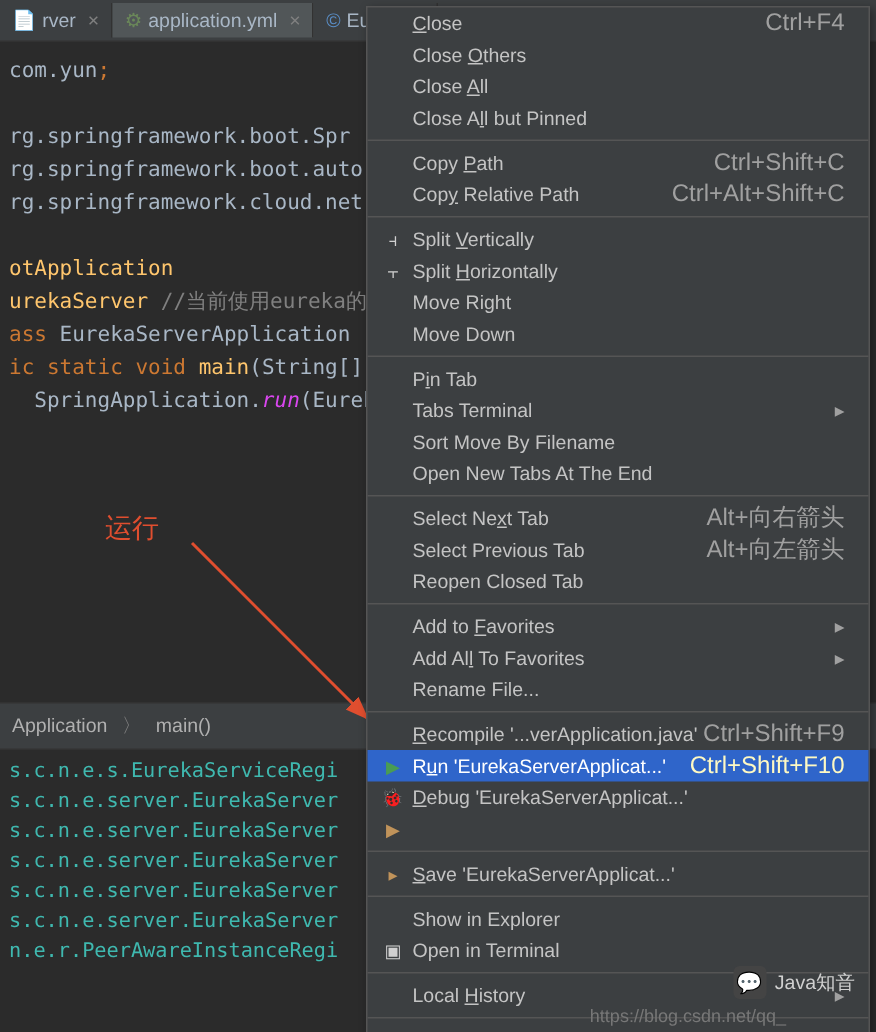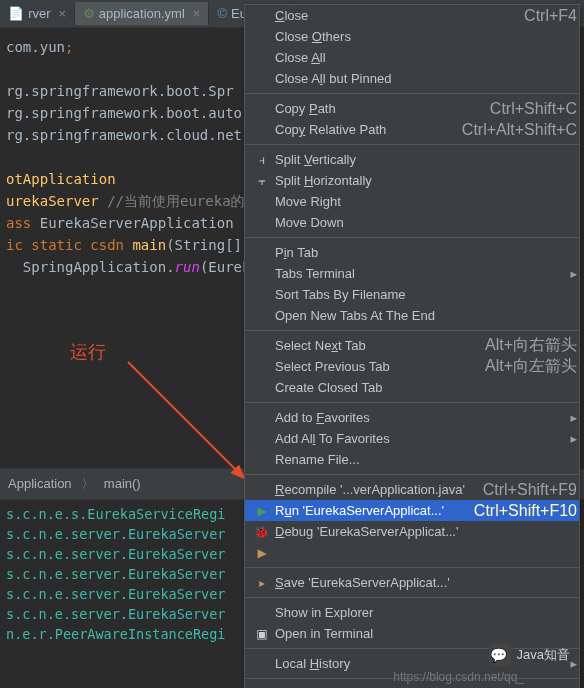--- a/index.html
+++ b/index.html
@@ -20,21 +20,21 @@
   
   .annotation { position: absolute; top: 340px; left: 70px; color: #e04e2f; font-size: 18px; font-family: sans-serif; }
   
   .breadcrumb { background: #3c3f41; padding: 6px 8px; border-top: 1px solid #323232; border-bottom: 1px solid #323232; color: #b0b0b0; }
   .breadcrumb-sep { margin: 0 6px; color: #808080; }
   
   .console { background: #2b2b2b; font-family: "Consolas", monospace; font-size: 13.5px; line-height: 20px; padding: 4px 6px; color: #3fb8af; }
   .console-line { white-space: pre; }
   
   .context-menu { position: absolute; top: 4px; left: 244px; width: 336px; background: #3c3f41; border: 1px solid #555; box-shadow: 2px 2px 6px rgba(0,0,0,0.4); z-index: 100; }
-  .menu-item { display: flex; align-items: center; padding: 3px 2px 3px 8px; color: #c4c4c4; height: 21px; cursor: pointer; }
+  .menu-item { display: flex; align-items: center; padding: 3px 16px 3px 8px; color: #c4c4c4; height: 21px; cursor: pointer; }
   .menu-item.highlighted { background: #2f65ca; color: #fff; }
   .menu-icon { width: 18px; text-align: center; margin-right: 4px; font-size: 12px; }
   .menu-label { flex: 1; }
   .menu-shortcut { color: #a0a0a0; font-size: 16px; }
   .menu-item.highlighted .menu-shortcut { color: #fef9c3; }
   .menu-sep { height: 1px; background: #555; margin: 4px 0; }
   .submenu-arrow { color: #a0a0a0; margin-left: 6px; }
   .i-green { color: #499c54; }
   .i-bug { color: #499c54; }
   .i-cov { color: #c0935a; }
@@ -72,21 +72,21 @@
 <div class="editor">
   <div class="code-line"><span class="cls">com.yun</span><span class="kw">;</span></div>
   <div class="code-line">&nbsp;</div>
   <div class="code-line"><span class="cls">rg.springframework.boot.Spr</span></div>
   <div class="code-line"><span class="cls">rg.springframework.boot.auto</span></div>
   <div class="code-line"><span class="cls">rg.springframework.cloud.net</span></div>
   <div class="code-line">&nbsp;</div>
   <div class="code-line"><span class="fn">otApplication</span></div>
   <div class="code-line"><span class="fn">urekaServer </span><span class="comment">//当前使用eureka的</span></div>
   <div class="code-line"><span class="kw">ass </span><span class="cls">EurekaServerApplication</span></div>
-  <div class="code-line"><span class="kw">ic static csdn </span><span class="fn">main</span><span class="cls">(String[]</span></div>
+  <div class="code-line"><span class="kw">ic static void </span><span class="fn">main</span><span class="cls">(String[]</span></div>
   <div class="code-line">  <span class="cls">SpringApplication.</span><span class="special">run</span><span class="cls">(Eureka</span></div>
 </div>
 
 <div class="annotation">运行</div>
 
 <svg class="arrow" viewBox="0 0 140 130">
   <defs>
       <marker id="ah" markerWidth="10" markerHeight="10" refX="8" refY="3" orient="auto">
         <path d="M0,0 L8,3 L0,6 Z" fill="#e04e2f"></path>
       </marker>
@@ -161,40 +161,40 @@
       <span class="menu-icon "></span>
       <span class="menu-label">P<span class="underline">i</span>n Tab</span>
     </div>
     <div class="menu-item">
       <span class="menu-icon "></span>
       <span class="menu-label">Tabs Terminal</span>
       <span class="submenu-arrow">▸</span>
     </div>
     <div class="menu-item">
       <span class="menu-icon "></span>
-      <span class="menu-label">Sort Tabs By Filename</span>
+      <span class="menu-label">Sort Move By Filename</span>
     </div>
     <div class="menu-item">
       <span class="menu-icon "></span>
       <span class="menu-label">Open New Tabs At The End</span>
     </div>
     <div class="menu-sep"></div>
     <div class="menu-item">
       <span class="menu-icon "></span>
       <span class="menu-label">Select Ne<span class="underline">x</span>t Tab</span>
       <span class="menu-shortcut">Alt+向右箭头</span>
     </div>
     <div class="menu-item">
       <span class="menu-icon "></span>
       <span class="menu-label">Select Previous Tab</span>
       <span class="menu-shortcut">Alt+向左箭头</span>
     </div>
     <div class="menu-item">
       <span class="menu-icon "></span>
-      <span class="menu-label">Create Closed Tab</span>
+      <span class="menu-label">Reopen Closed Tab</span>
     </div>
     <div class="menu-sep"></div>
     <div class="menu-item">
       <span class="menu-icon "></span>
       <span class="menu-label">Add to <span class="underline">F</span>avorites</span>
       <span class="submenu-arrow">▸</span>
     </div>
     <div class="menu-item">
       <span class="menu-icon "></span>
       <span class="menu-label">Add Al<span class="underline">l</span> To Favorites</span>

